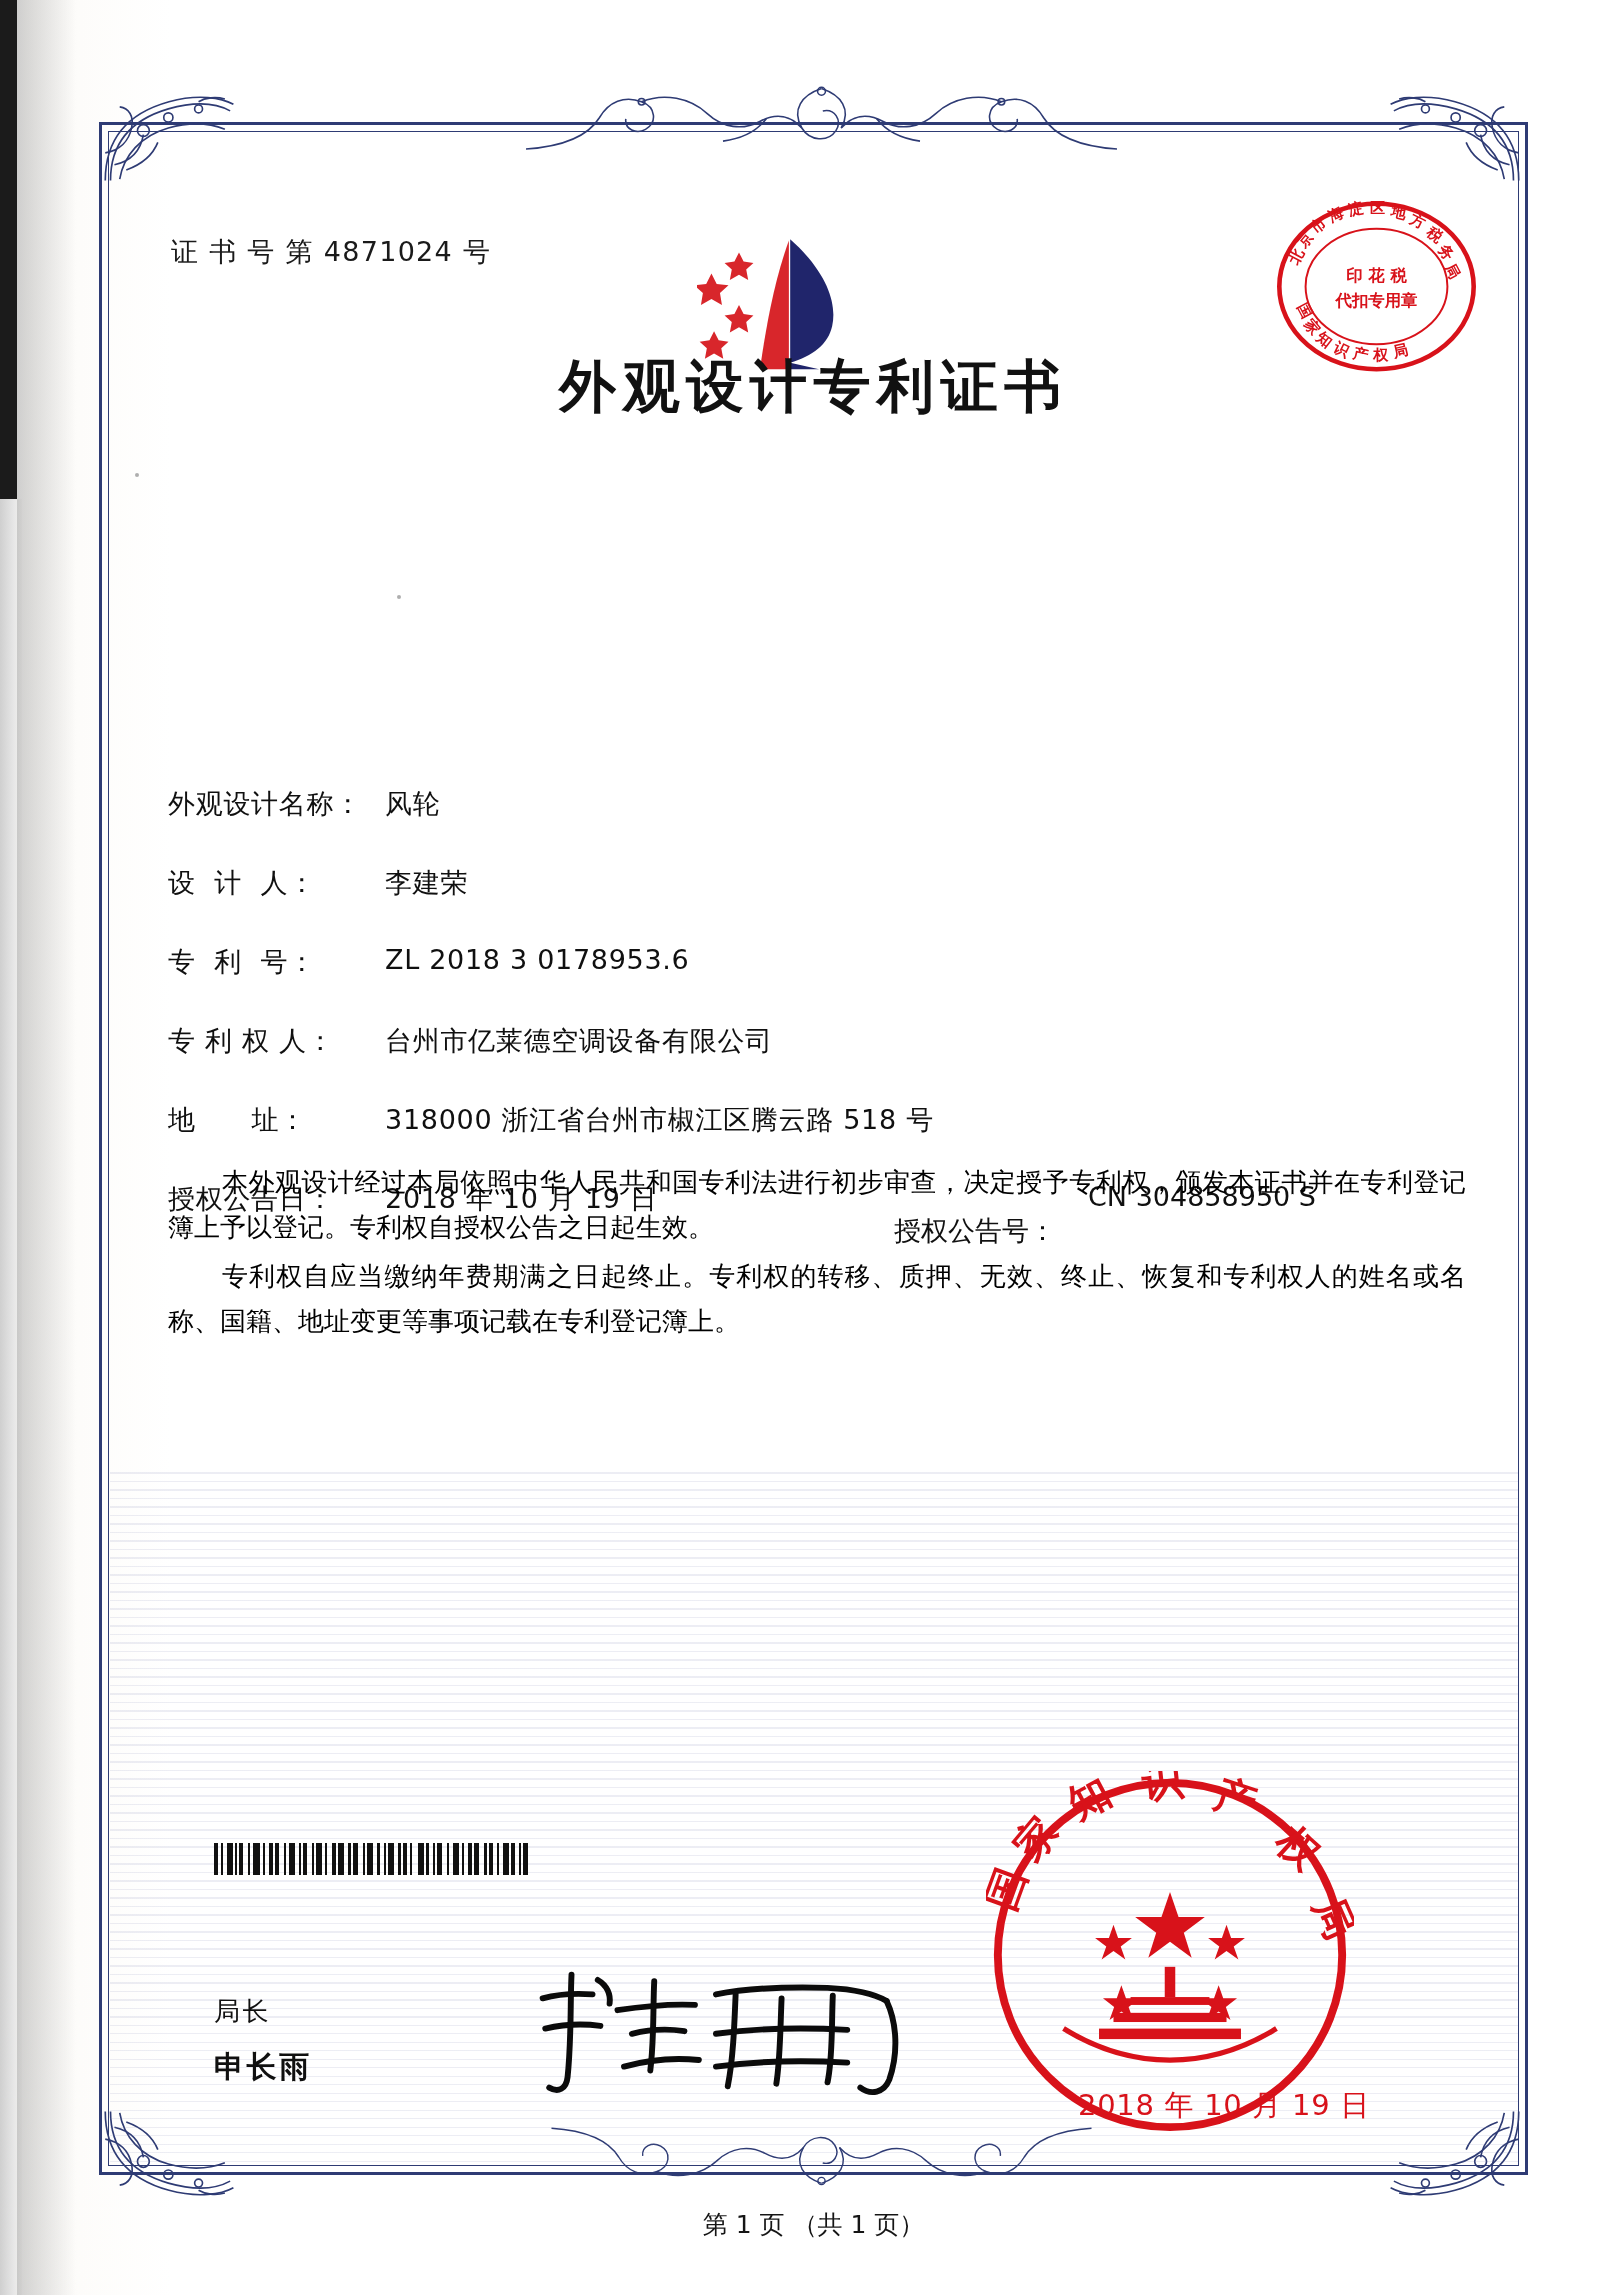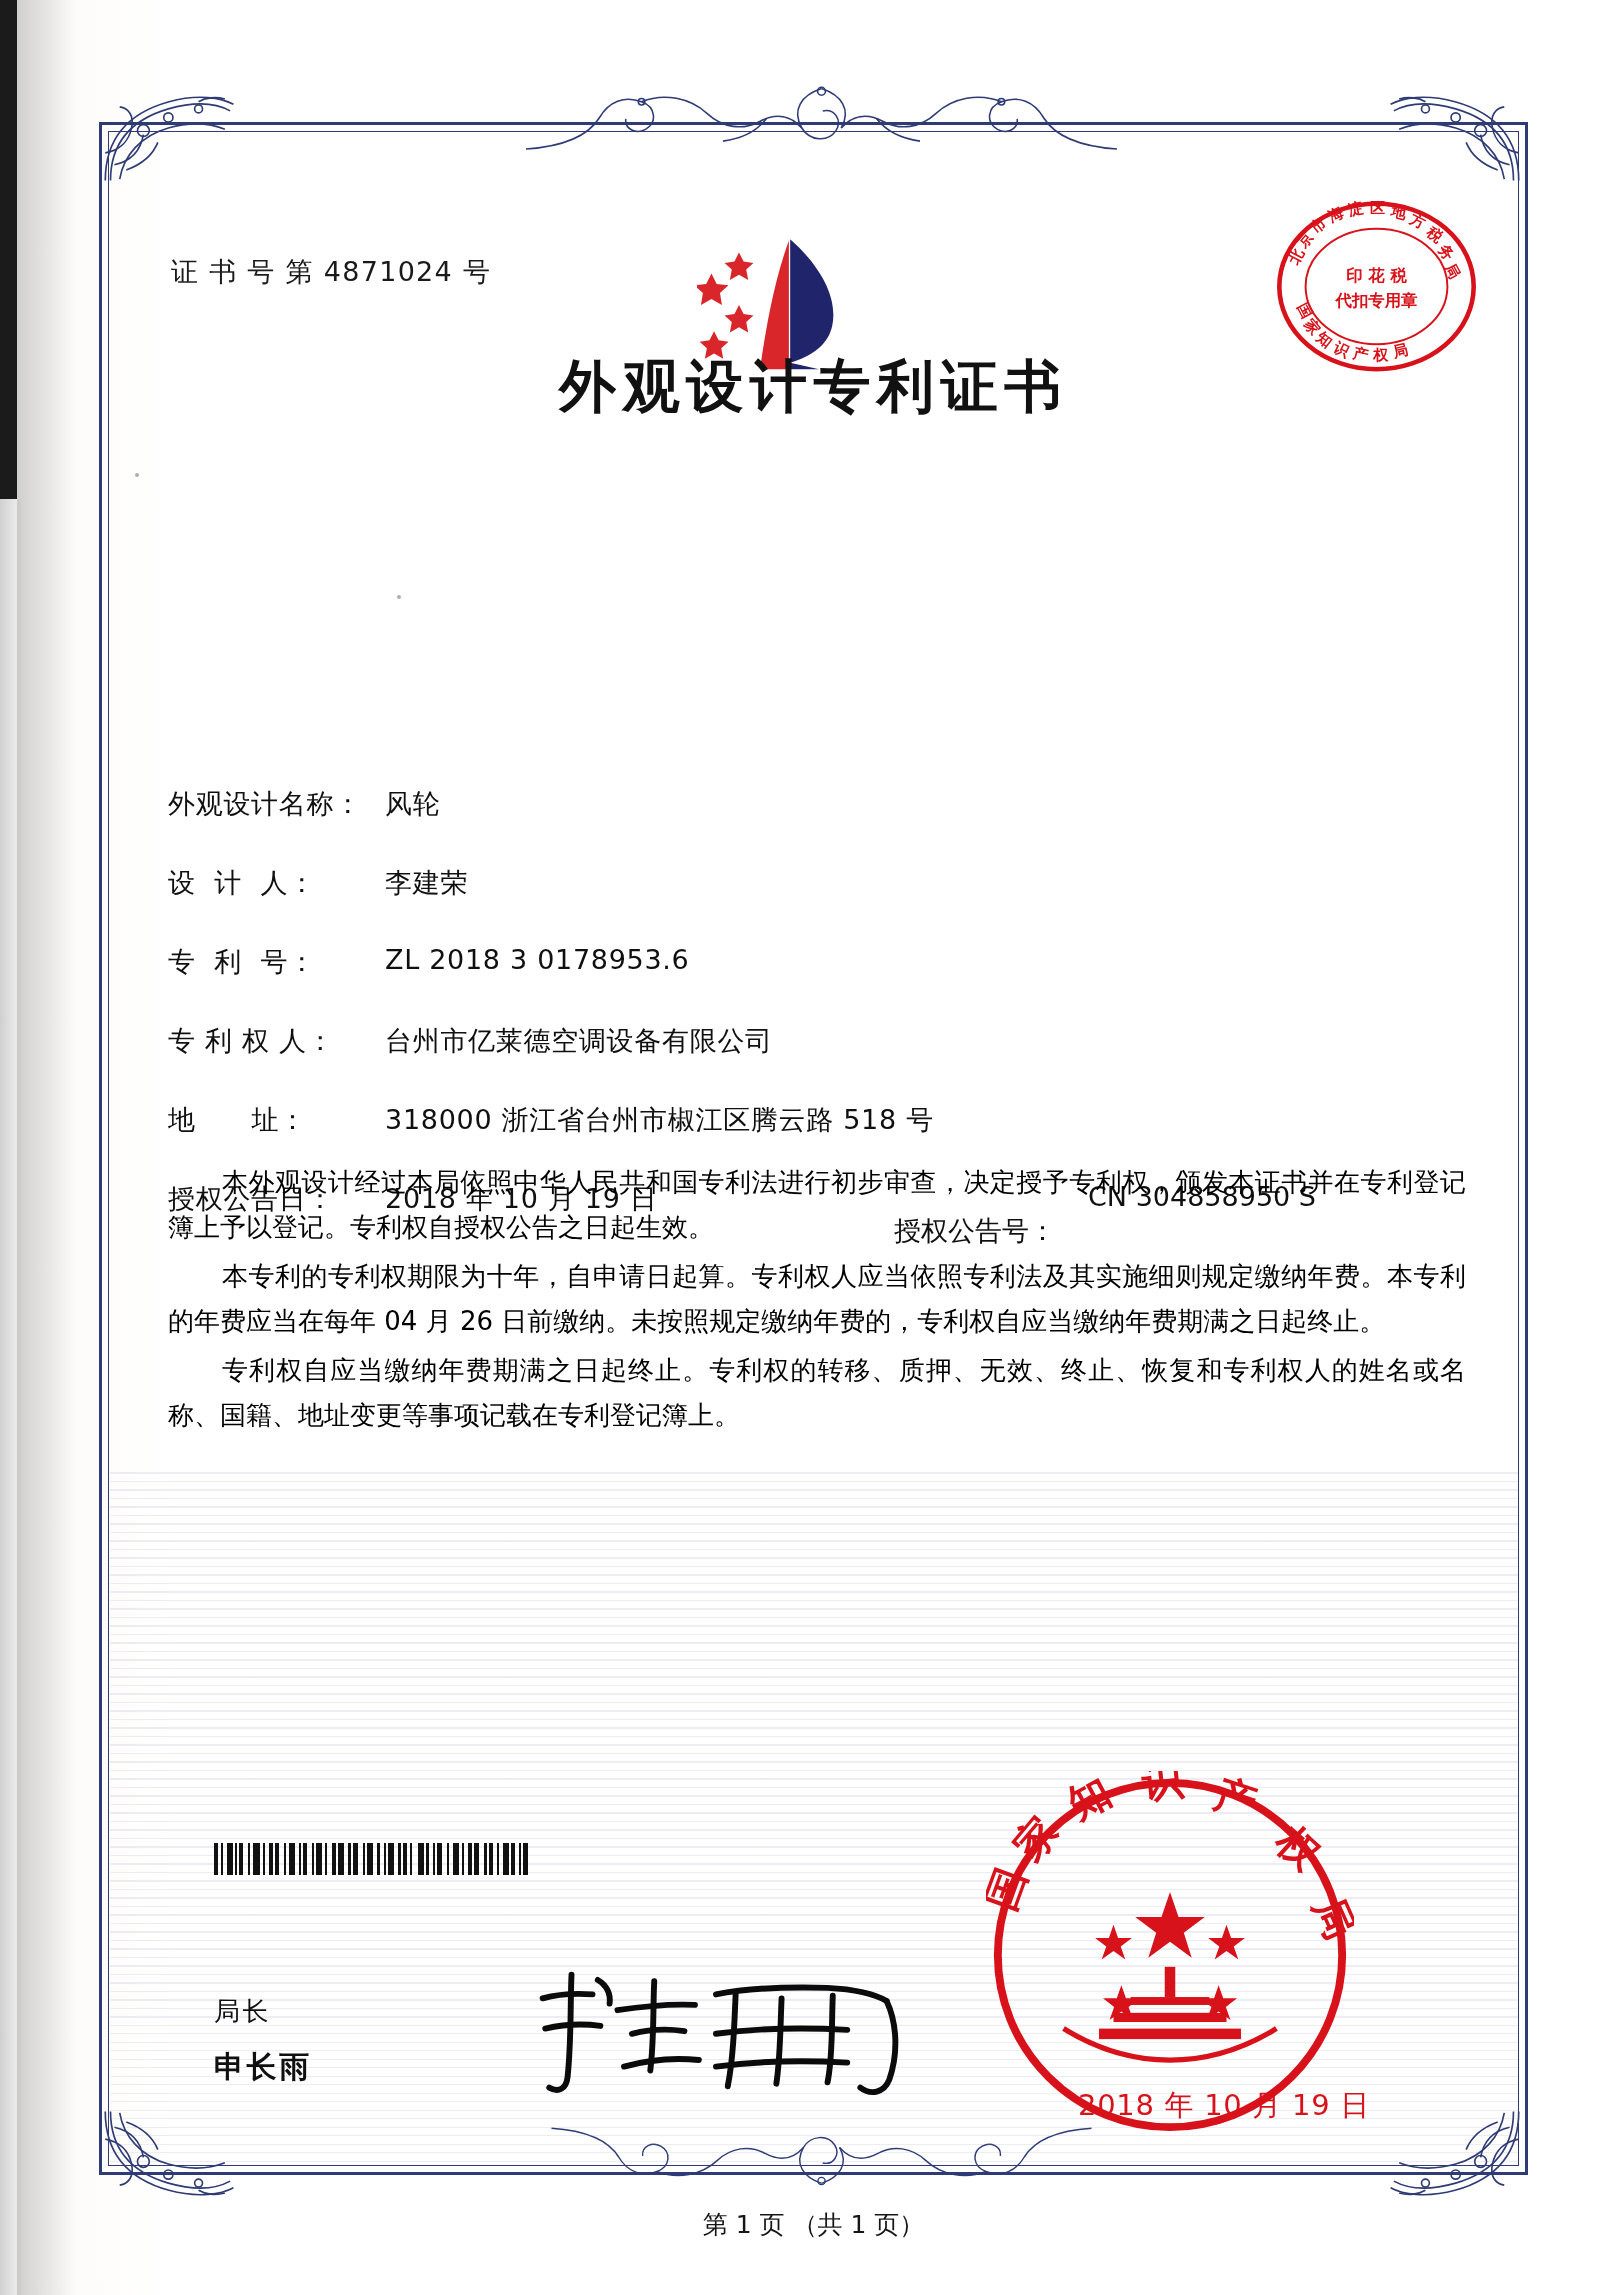--- a/index.html
+++ b/index.html
@@ -93,21 +93,20 @@
     width: 1429px; height: 2053px;
   }
 
   .cert-no {
     position: absolute;
     left: 72px; top: 112px;
     font-size: 27px;
     letter-spacing: 1.3px;
     color: #1a1a1a;
     font-family: "DejaVu Sans", sans-serif;
-    margin-top: 20px;
   }
 
   
   .logo {
     position: absolute;
     left: 598px; top: 112px;
     width: 210px; height: 151px;
   }
   .logo svg { width: 100%; height: 100%; display: block; }
 
@@ -456,21 +455,20 @@
     <div class="field-row two-col">
       <span class="field-label">授权公告日：</span>
       <span class="field-value">2018 年 10 月 19 日</span>
       <span class="field-label2">授权公告号：</span>
       <span class="field-value2">CN 304858950 S</span>
     </div>
   </div>
 
   <div class="body-text">
     <p>本外观设计经过本局依照中华人民共和国专利法进行初步审查，决定授予专利权，颁发本证书并在专利登记簿上予以登记。专利权自授权公告之日起生效。</p>
-    <p>本专利的专利权期限为十年，自申请日起算。专利权人应当依照专利法及其实施细则规定缴纳年费。本专利的年费应当在每年 04 月 26 日前缴纳。未按照规定缴纳年费的，专利权自应当缴纳年费期满之日起终止。</p>
     <p>专利权自应当缴纳年费期满之日起终止。专利权的转移、质押、无效、终止、恢复和专利权人的姓名或名称、国籍、地址变更等事项记载在专利登记簿上。</p>
   </div>
 
   <div class="wave-band"></div>
 
   <div class="barcode">
     <i style="width:4px"></i>
       <i style="width:2.6px;background:transparent"></i>
     <i style="width:2px"></i>
       <i style="width:4px;background:transparent"></i>

